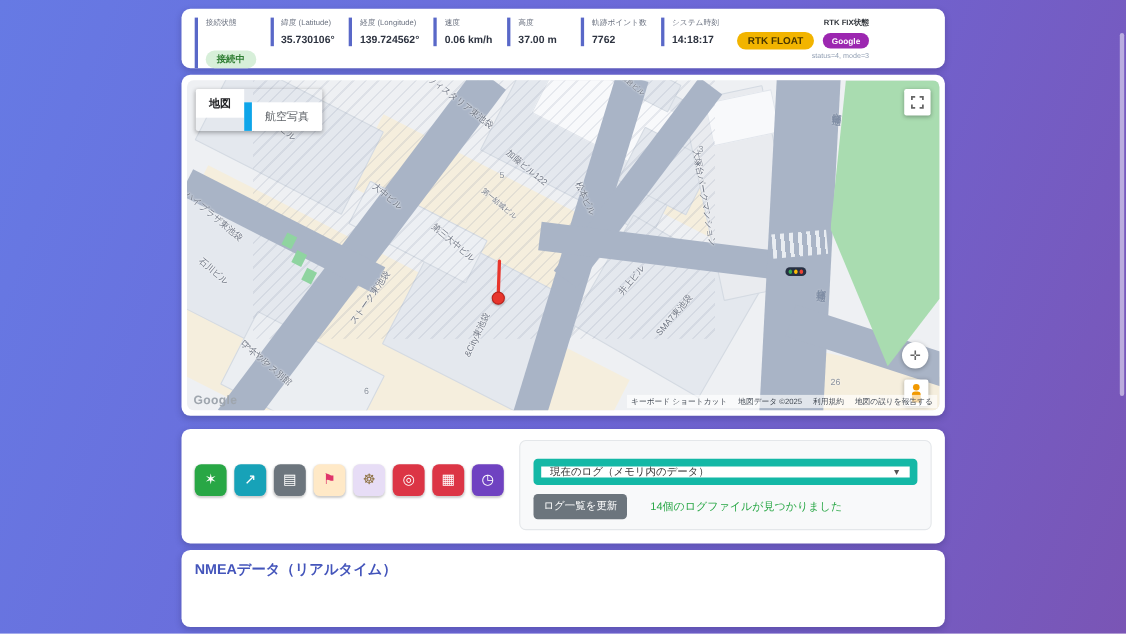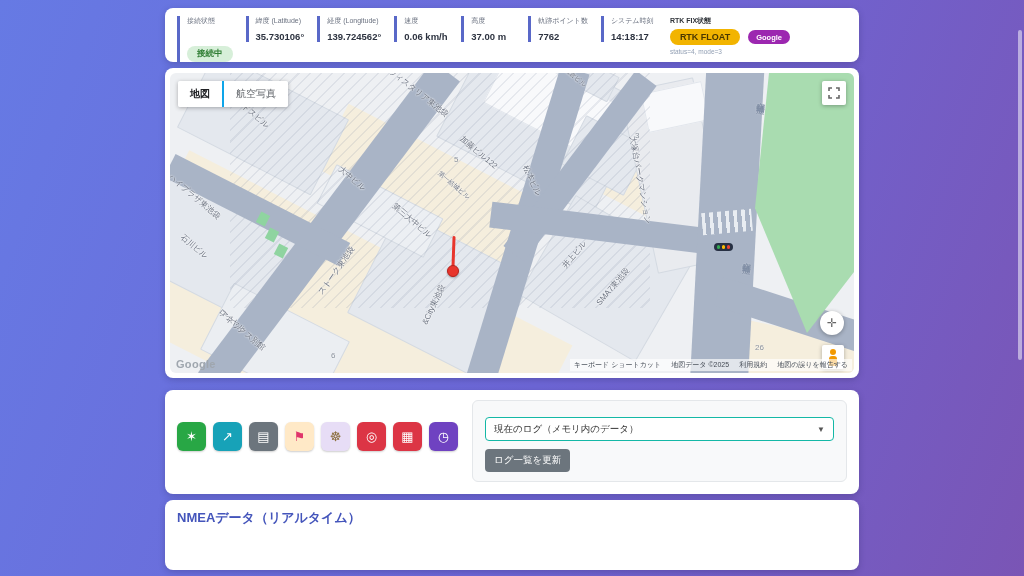--- a/index.html
+++ b/index.html
@@ -36,21 +36,21 @@
   .green-sm { background:#8fd4a0; }
   .mlabel { position:absolute; font-size:8px; color:#6d7482; white-space:pre; text-shadow:0 0 2px #fff,0 0 2px #fff; }
   .mnum { position:absolute; font-size:8px; color:#8a919c; text-shadow:0 0 2px #fff; }
   .road-label { position:absolute; writing-mode:vertical-rl; font-size:9px; letter-spacing:1px; color:#7f8da4; text-shadow:0 0 2px rgba(255,255,255,.4); }
   .crosswalk { background:repeating-linear-gradient(90deg,#e9edf2 0 3.5px,transparent 3.5px 8px); }
   .track-line { width:3px; height:33px; background:#e8352c; border-radius:2px; }
   .track-dot { width:12px; height:12px; background:#e8352c; border:1.5px solid #b8221c; border-radius:50%; box-shadow:0 1px 2px rgba(0,0,0,.3); }
   .maptype { position:absolute; left:8px; top:8px; display:flex; box-shadow:0 1px 4px rgba(0,0,0,.3); border-radius:2px; overflow:hidden; }
   .maptype button { border:none; background:#fff; height:26px; padding:0 12px; font-size:10px; cursor:pointer; font-family:inherit; }
   .maptype .active { font-weight:bold; color:#202124; }
-  .maptype .inactive { color:#5f6368; border-left:2px solid #0ea5e9; }
+  .maptype .inactive { color:#5f6368; border-left:7px solid #0ea5e9;margin-top:12px; }
   .ctl-fullscreen { position:absolute; right:8px; top:8px; width:24px; height:24px; background:#fff; border-radius:2px; box-shadow:0 1px 4px rgba(0,0,0,.3); display:flex; align-items:center; justify-content:center; cursor:pointer; }
   .ctl-pan { position:absolute; right:10px; top:238px; width:24px; height:24px; background:#fff; border-radius:50%; box-shadow:0 1px 4px rgba(0,0,0,.3); display:flex; align-items:center; justify-content:center; color:#666; font-size:12px; cursor:pointer; }
   .ctl-pegman { position:absolute; right:10px; top:272px; width:22px; height:24px; background:#fff; border-radius:2px; box-shadow:0 1px 4px rgba(0,0,0,.3); cursor:pointer; }
   .pegman-head { position:absolute; left:8px; top:4px; width:6px; height:6px; background:#f29900; border-radius:50%; }
   .pegman-body { position:absolute; left:7px; top:11px; width:8px; height:10px; background:#f29900; border-radius:3px 3px 1px 1px; }
   .glogo { position:absolute; left:6px; bottom:3px; font-size:11px; font-weight:bold; color:#9fa6ae; letter-spacing:.3px; }
   .attrib { position:absolute; right:2px; bottom:2px; font-size:7px; color:#444b55; background:rgba(255,255,255,.65); padding:1px 4px; display:flex; gap:10px; white-space:nowrap; }
   .tlight { position:absolute; left:544px; top:170px; width:19px; height:8px; background:#273043; border-radius:4px; display:flex; align-items:center; justify-content:center; gap:1.5px; }
   .tlight i { width:3.5px; height:3.5px; border-radius:50%; display:block; }
 
@@ -58,21 +58,21 @@
   .log-card { padding:10px 12px 12px 12px; margin-bottom:6px; }
   .log-top { display:flex; gap:14px; }
   .icon-row { display:flex; gap:7px; margin-top:22px; height:34px; }
   .icon-btn { width:29px; height:29px; border:none; border-radius:6px; font-size:13px; line-height:29px; text-align:center; cursor:pointer; box-shadow:0 1px 2px rgba(0,0,0,.2); font-family:"DejaVu Sans",sans-serif; }
   .ib-0{background:#28a745;color:#fff}.ib-1{background:#17a2b8;color:#fff}
   .ib-2{background:#6c757d;color:#fff}.ib-3{background:#ffe9c7;color:#e0356b}
   .ib-4{background:#e7ddf6;color:#8a6d3b}.ib-5{background:#dc3545;color:#fff}
   .ib-6{background:#dc3545;color:#fff}.ib-7{background:#6f42c1;color:#fff}
   .log-panel { flex:1; background:#f8f9fa; border:1px solid #e4e7ea; border-radius:6px; padding:9px 12px; }
   .log-panel-label { font-size:10.5px; font-weight:bold; color:#30343a; }
-  .select-box { margin-top:7px; background:#fff; border:1px solid #14b8a6; border-radius:4px; height:24px; display:flex; align-items:center; padding:0 8px; font-size:9.5px; color:#333; cursor:pointer; }
+  .select-box { margin-top:7px; background:#fff; border:7px solid #14b8a6; border-radius:4px; height:24px; display:flex; align-items:center; padding:0 8px; font-size:9.5px; color:#333; cursor:pointer; }
   .select-box .chev { margin-left:auto; font-size:8px; color:#555; }
   .log-refresh-row { margin-top:8px; display:flex; align-items:center; gap:21px; }
   .btn-refresh { background:#6c757d; color:#fff; border:none; border-radius:4px; font-size:9.5px; padding:5px 9px; cursor:pointer; font-family:inherit; }
   .log-result { font-size:10px; color:#28a745; }
   .export-row { display:flex; gap:9px; margin-top:13px; }
   .btn-export { border:none; border-radius:4px; font-size:9.5px; font-weight:bold; padding:6px 11px; cursor:pointer; font-family:inherit; box-shadow:0 1px 2px rgba(0,0,0,.15); }
   .eb-0{background:#17a2b8;color:#fff}.eb-1{background:#ffc107;color:#212529}
   .eb-2{background:#28a745;color:#fff}.eb-3{background:#6c757d;color:#fff}
 
   
@@ -108,21 +108,21 @@
       <div class="status-value">37.00 m</div>
     </div>
     <div class="status-item">
       <div class="status-label">軌跡ポイント数</div>
       <div class="status-value">7762</div>
     </div>
     <div class="status-item">
       <div class="status-label">システム時刻</div>
       <div class="status-value">14:18:17</div>
     </div>
-    <div class="status-item" style="border-left:none;padding-left:2px;">
+    <div class="status-item" style="border-left:none;padding-left:2px;text-align:right;">
       <div class="status-label" style="font-weight:bold;color:#30343a;">RTK FIX状態</div>
       <div class="rtk-row">
         <span class="badge-rtk">RTK FLOAT</span>
         <span class="badge-google">Google</span>
       </div>
       <div class="rtk-detail">status=4, mode=3</div>
     </div>
   </div>
 
   <div class="card map-card">
@@ -236,20 +236,21 @@
         <button class="icon-btn ib-6">▦</button>
         <button class="icon-btn ib-7">◷</button>
       </div>
       <div class="log-panel">
         <div class="select-box">
           <span>現在のログ（メモリ内のデータ）</span>
           <span class="chev">▼</span>
         </div>
         <div class="log-refresh-row">
           <button class="btn-refresh">ログ一覧を更新</button>
+          <span class="log-result">14個のログファイルが見つかりました</span>
         </div>
       </div>
     </div>
   </div>
 
   <div class="card nmea-card">
     <div class="nmea-title">NMEAデータ（リアルタイム）</div>
 
   </div>
 

